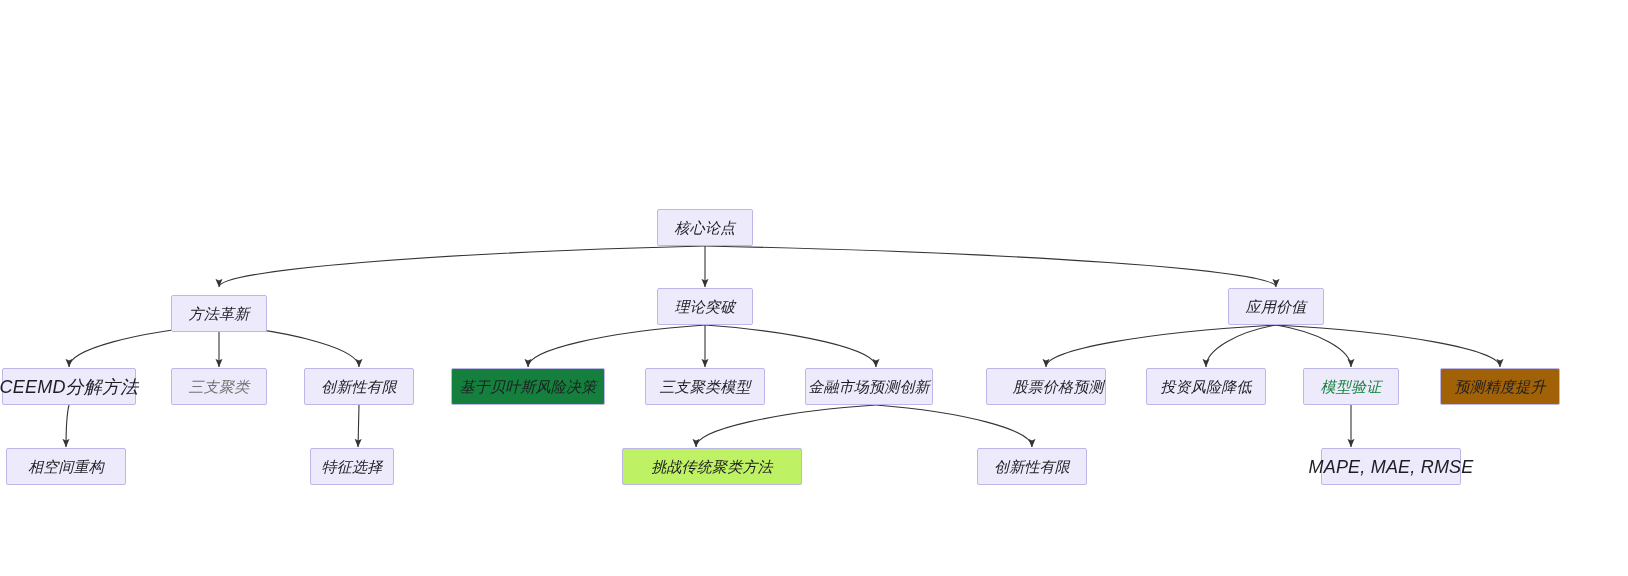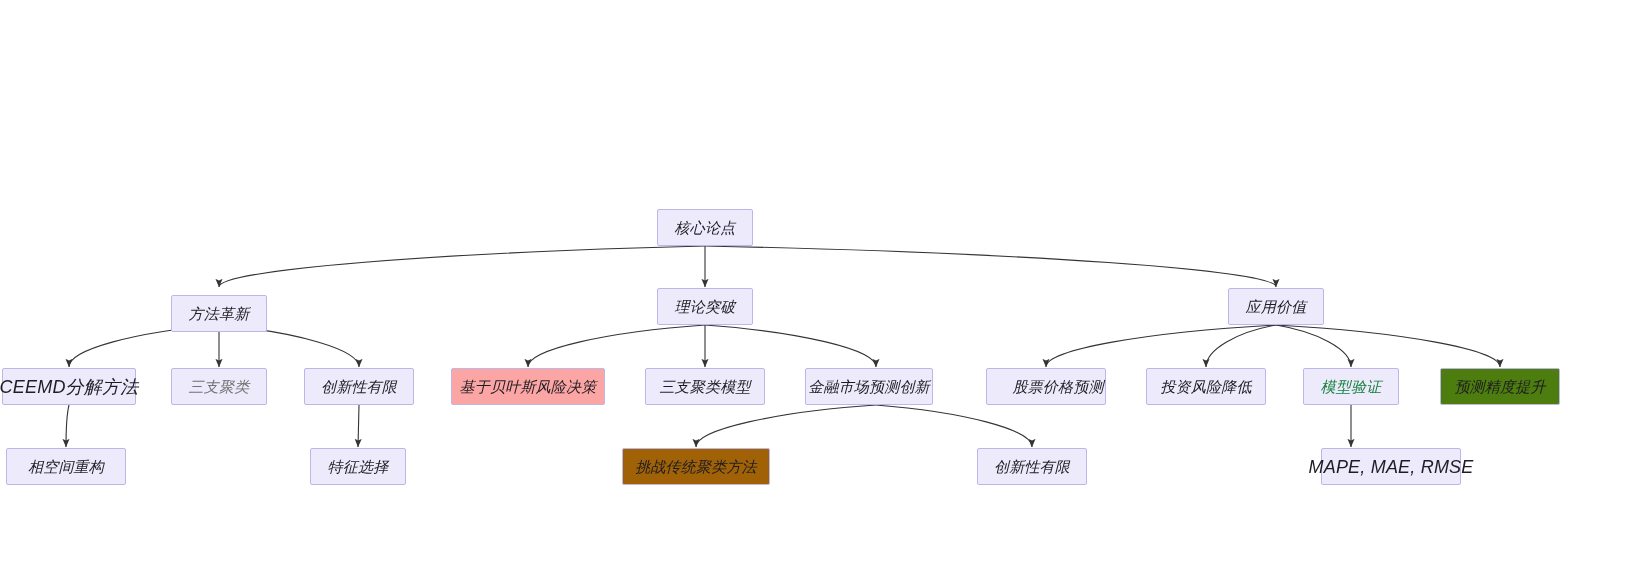--- a/index.html
+++ b/index.html
@@ -97,48 +97,48 @@
       </div>
       <div class="node latin" style="left: 2px; top: 368px; width: 134px; height: 37px; background: rgb(236, 234, 251); border-color: rgb(189, 183, 233); color: rgb(29, 29, 34);">
         <span class="label">CEEMD分解方法</span>
       </div>
       <div class="node" style="left: 171px; top: 368px; width: 96px; height: 37px; background: rgb(236, 234, 251); border-color: rgb(189, 183, 233); color: #737373;">
         <span class="label">三支聚类</span>
       </div>
       <div class="node" style="left: 304px; top: 368px; width: 110px; height: 37px; background: rgb(236, 234, 251); border-color: rgb(189, 183, 233); color: rgb(29, 29, 34);">
         <span class="label">创新性有限</span>
       </div>
-      <div class="node" style="left: 451px; top: 368px; width: 154px; height: 37px; background: #fca5a5; border-color: rgb(189, 183, 233); color: rgb(29, 29, 34); align-items: center;">
+      <div class="node" style="left: 451px; top: 368px; width: 154px; height: 37px; background: #15803d; border-color: rgb(189, 183, 233); color: rgb(29, 29, 34); align-items: center;">
         <span class="label">基于贝叶斯风险决策</span>
       </div>
       <div class="node" style="left: 645px; top: 368px; width: 120px; height: 37px; background: rgb(236, 234, 251); border-color: rgb(189, 183, 233); color: rgb(29, 29, 34);">
         <span class="label">三支聚类模型</span>
       </div>
       <div class="node" style="left: 805px; top: 368px; width: 128px; height: 37px; background: rgb(236, 234, 251); border-color: rgb(189, 183, 233); color: rgb(29, 29, 34);">
         <span class="label">金融市场预测创新</span>
       </div>
       <div class="node" style="left: 986px; top: 368px; width: 120px; height: 37px; background: rgb(236, 234, 251); border-color: rgb(189, 183, 233); color: rgb(29, 29, 34); padding-left: 24px;">
         <span class="label">股票价格预测</span>
       </div>
       <div class="node" style="left: 1146px; top: 368px; width: 120px; height: 37px; background: rgb(236, 234, 251); border-color: rgb(189, 183, 233); color: rgb(29, 29, 34);">
         <span class="label">投资风险降低</span>
       </div>
       <div class="node" style="left: 1303px; top: 368px; width: 96px; height: 37px; background: rgb(236, 234, 251); border-color: rgb(189, 183, 233); color: #15803d;">
         <span class="label">模型验证</span>
       </div>
-      <div class="node" style="left: 1440px; top: 368px; width: 120px; height: 37px; background: #4d7c0f; border-color: rgb(189, 183, 233); color: rgb(29, 29, 34);">
+      <div class="node" style="left: 1440px; top: 368px; width: 120px; height: 37px; background: #a16207; border-color: rgb(189, 183, 233); color: rgb(29, 29, 34);">
         <span class="label">预测精度提升</span>
       </div>
       <div class="node" style="left: 6px; top: 448px; width: 120px; height: 37px; background: rgb(236, 234, 251); border-color: rgb(189, 183, 233); color: rgb(29, 29, 34);">
         <span class="label">相空间重构</span>
       </div>
-      <div class="node" style="left: 310px; top: 448px; width: 96px; height: 37px; background: rgb(236, 234, 251); border-color: rgb(189, 183, 233); color: rgb(29, 29, 34);">
+      <div class="node" style="left: 310px; top: 448px; width: 84px; height: 37px; background: rgb(236, 234, 251); border-color: rgb(189, 183, 233); color: rgb(29, 29, 34);">
         <span class="label">特征选择</span>
       </div>
-      <div class="node" style="left: 622px; top: 448px; width: 148px; height: 37px; background: #a16207; border-color: rgb(189, 183, 233); color: rgb(29, 29, 34);">
+      <div class="node" style="left: 622px; top: 448px; width: 180px; height: 37px; background: #bef264; border-color: rgb(189, 183, 233); color: rgb(29, 29, 34);">
         <span class="label">挑战传统聚类方法</span>
       </div>
       <div class="node" style="left: 977px; top: 448px; width: 110px; height: 37px; background: rgb(236, 234, 251); border-color: rgb(189, 183, 233); color: rgb(29, 29, 34);">
         <span class="label">创新性有限</span>
       </div>
       <div class="node latin" style="left: 1281px; top: 448px; width: 140px; height: 37px; background: rgb(236, 234, 251); border-color: rgb(189, 183, 233); color: rgb(29, 29, 34); margin-left: 40px;">
         <span class="label">MAPE, MAE, RMSE</span>
       </div>
     </div>
 </div>

